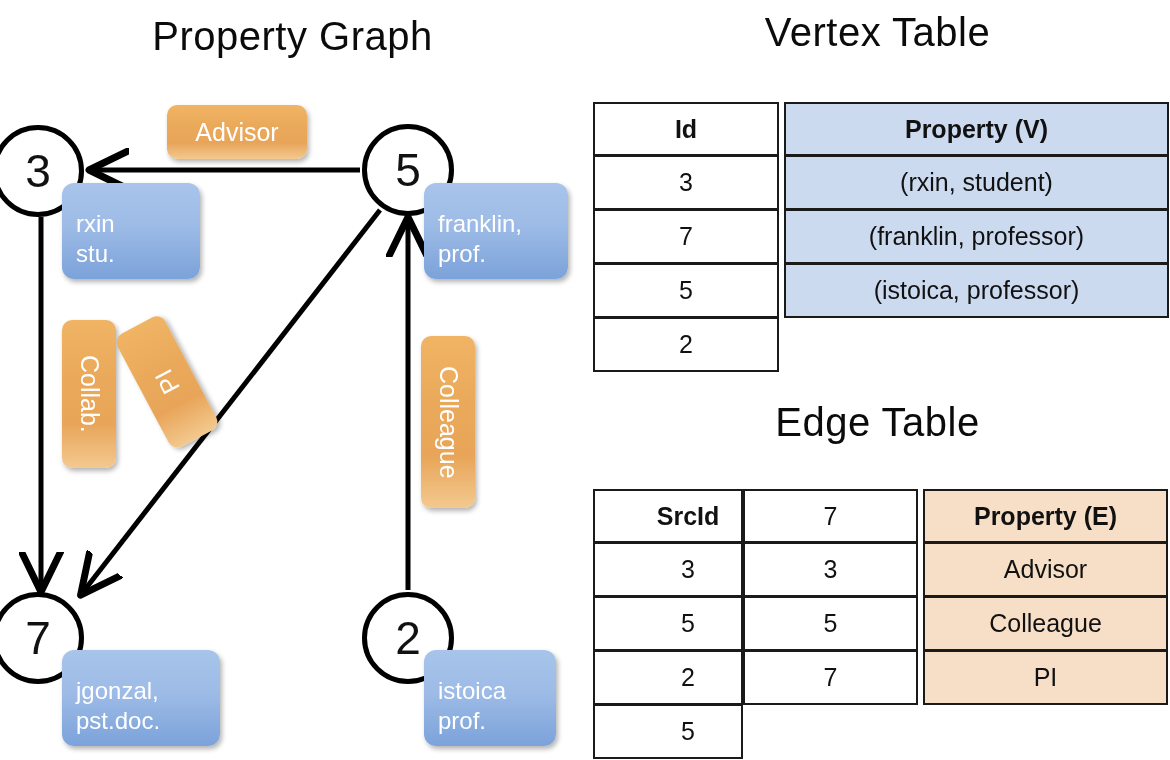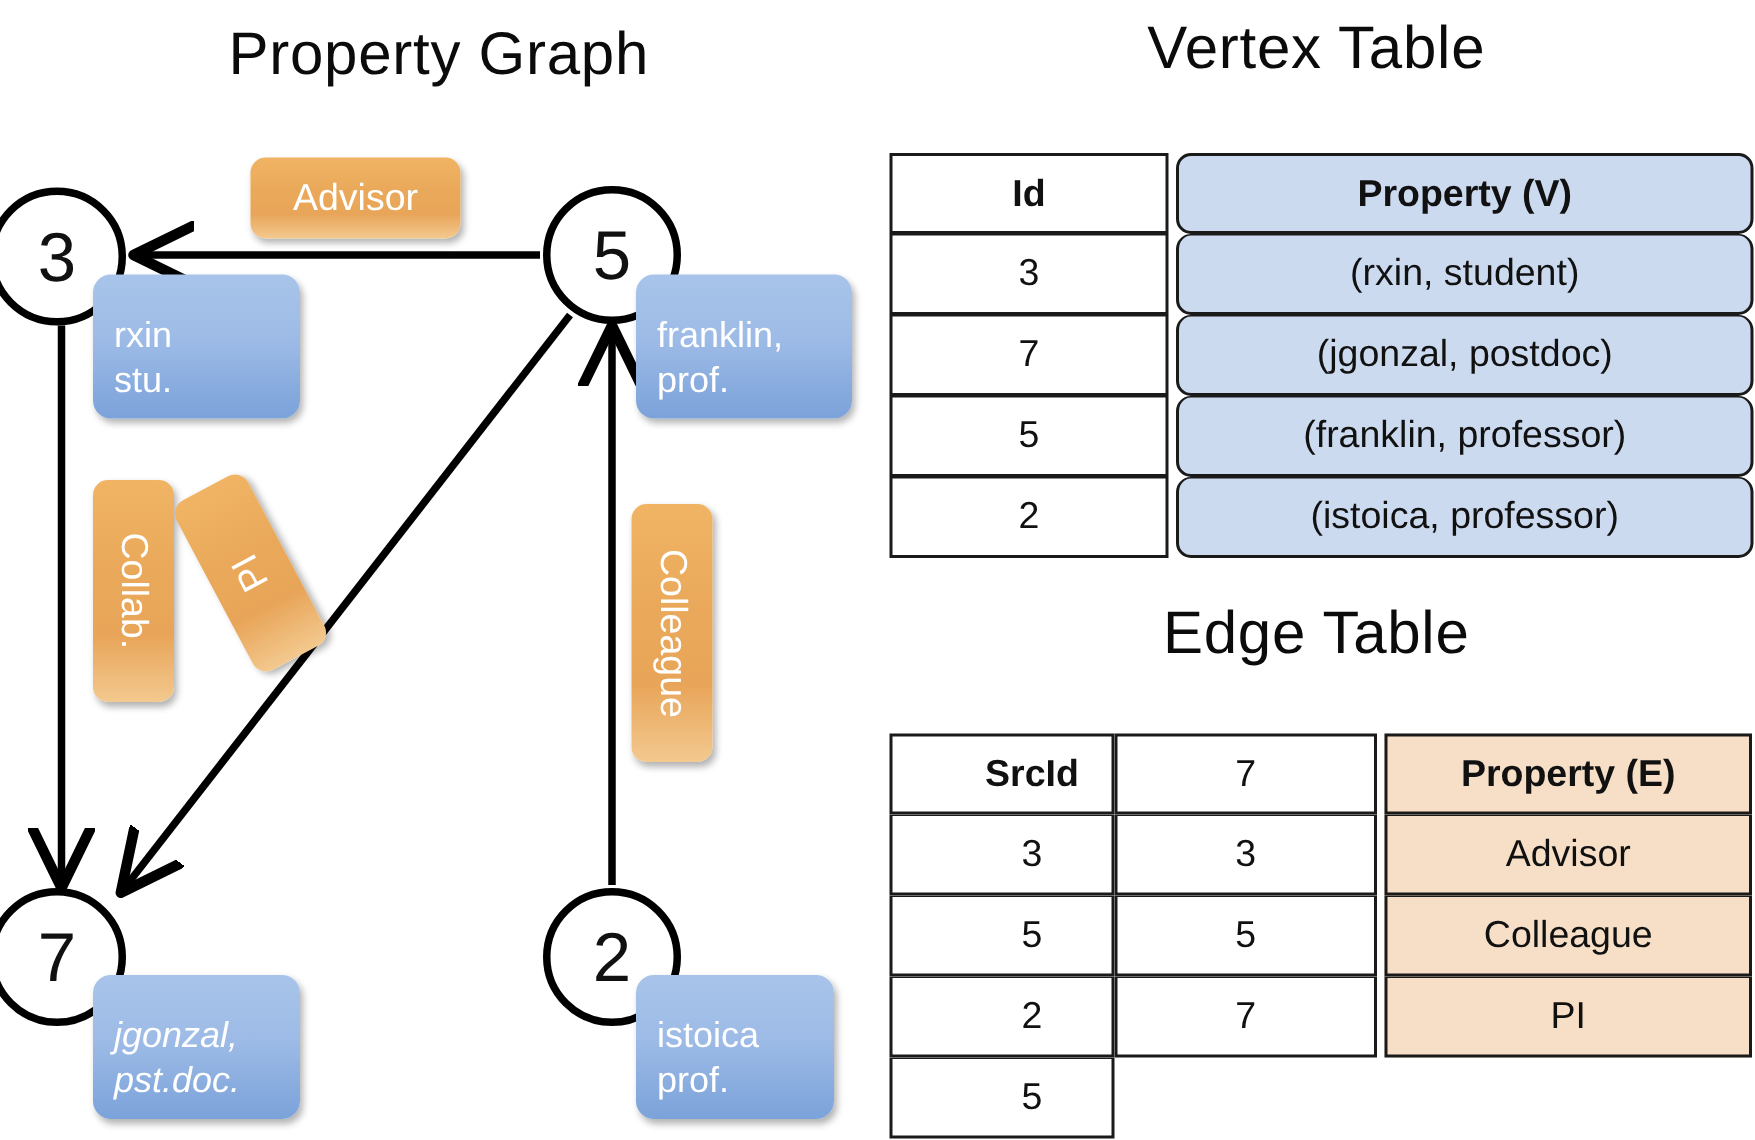--- a/index.html
+++ b/index.html
@@ -68,21 +68,21 @@
     box-shadow: 2px 3px 5px rgba(0,0,0,0.30);
     color: #ffffff;
     font-size: 24px;
     font-weight: 300;
     line-height: 1.25;
     padding: 26px 12px 10px 14px;
     box-sizing: border-box;
   }
   #vbox-3 { left: 62px;  top: 183px; width: 138px; height: 96px; }
   #vbox-5 { left: 424px; top: 183px; width: 144px; height: 96px; }
-  #vbox-7 { left: 62px;  top: 650px; width: 138px; height: 96px; font-style: italic; }
+  #vbox-7 { left: 62px;  top: 650px; width: 158px; height: 96px; }
   #vbox-2 { left: 424px; top: 650px; width: 132px; height: 96px; }
 
   
   .ebox {
     position: absolute;
     border-radius: 10px;
     background: linear-gradient(to bottom, #f0b464 0%, #eaa95a 40%, #e8a559 70%, #f3c98f 100%);
     box-shadow: 2px 3px 5px rgba(0,0,0,0.30);
     color: #ffffff;
     font-size: 25px;
@@ -138,21 +138,21 @@
     white-space: nowrap;
     font-family: "Liberation Sans", sans-serif;
   }
   .cell + .cell { border-top-width: 1px; }
   .cell.head { font-weight: 700; font-size: 25px; }
   .cell.blue  { background: #ccdaf0; }
   .cell.peach { background: #f6dfc6; }
 
   
   #vertex-table .c-id   .cell { width: 186px; height: 54px; }
-  #vertex-table .c-prop .cell { width: 385px; height: 54px; border-radius: 10px; }
+  #vertex-table .c-prop .cell { width: 385px; height: 54px; }
 
   
   #edge-table .c-src  .cell { width: 150px; height: 54px; padding-left: 40px; }
   #edge-table .c-dst  .cell { width: 175px; height: 54px; }
   #edge-table .c-prop .cell { width: 245px; height: 54px; }
 </style>
 </head>
 <body>
 
 <div class="title" id="title-property-graph">Property Graph</div>
@@ -225,21 +225,20 @@
   <div class="col c-id">
     <div class="cell head">Id</div>
     <div class="cell">3</div>
     <div class="cell">7</div>
     <div class="cell">5</div>
     <div class="cell">2</div>
   </div>
   <div class="col c-prop">
     <div class="cell head blue">Property (V)</div>
     <div class="cell blue">(rxin, student)</div>
-    <div class="cell blue">(jgonzal, postdoc)</div>
     <div class="cell blue">(franklin, professor)</div>
     <div class="cell blue">(istoica, professor)</div>
   </div>
 </div>
 
 <div class="tbl-wrap" id="edge-table">
   <div class="col c-src">
     <div class="cell head">SrcId</div>
     <div class="cell">3</div>
     <div class="cell">5</div>

